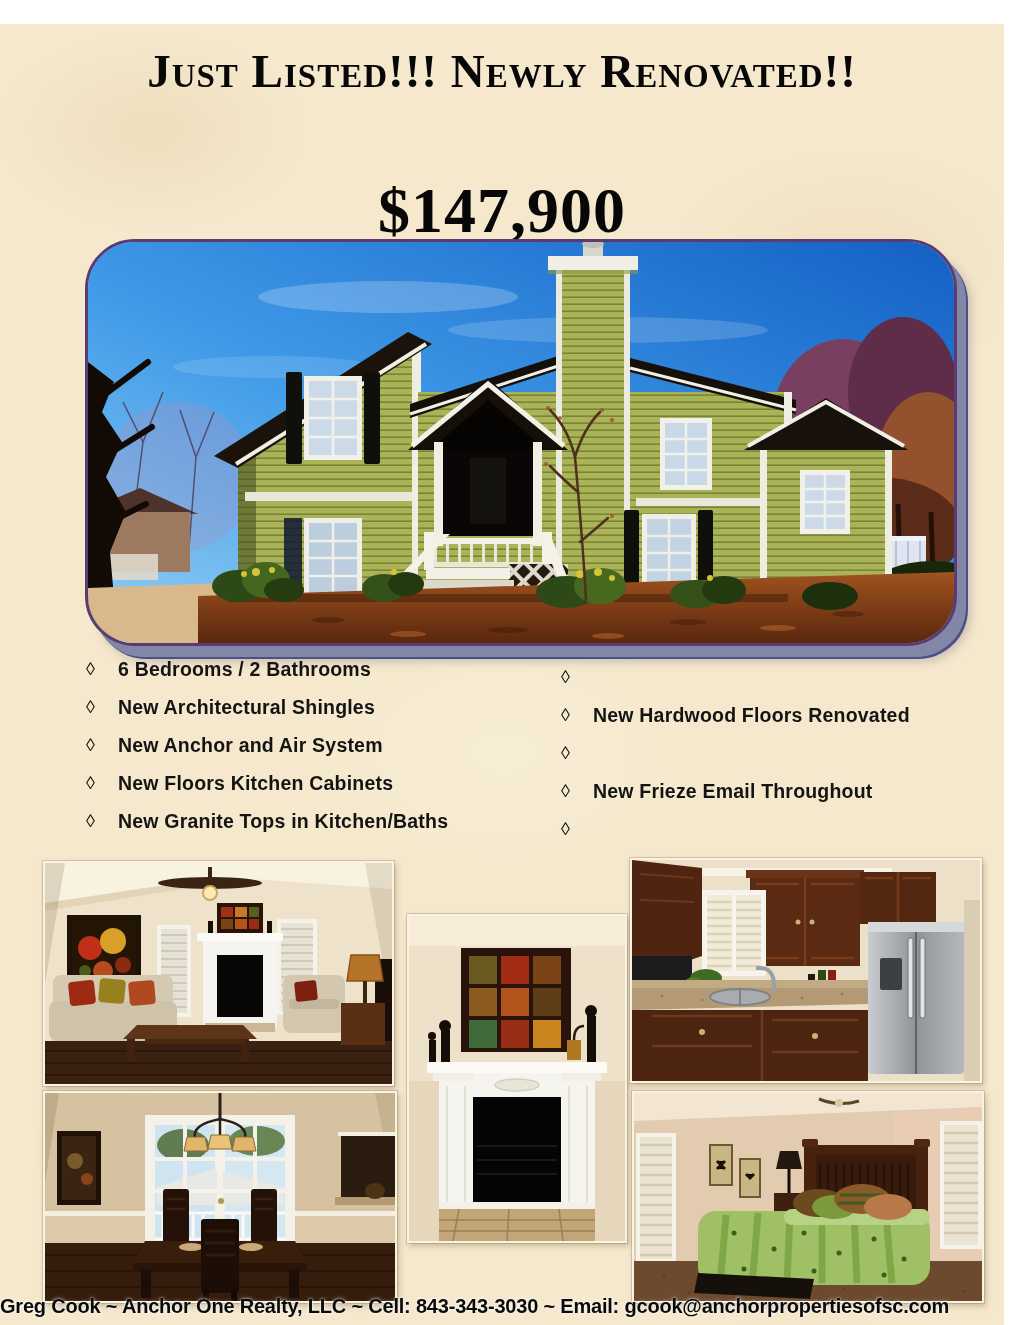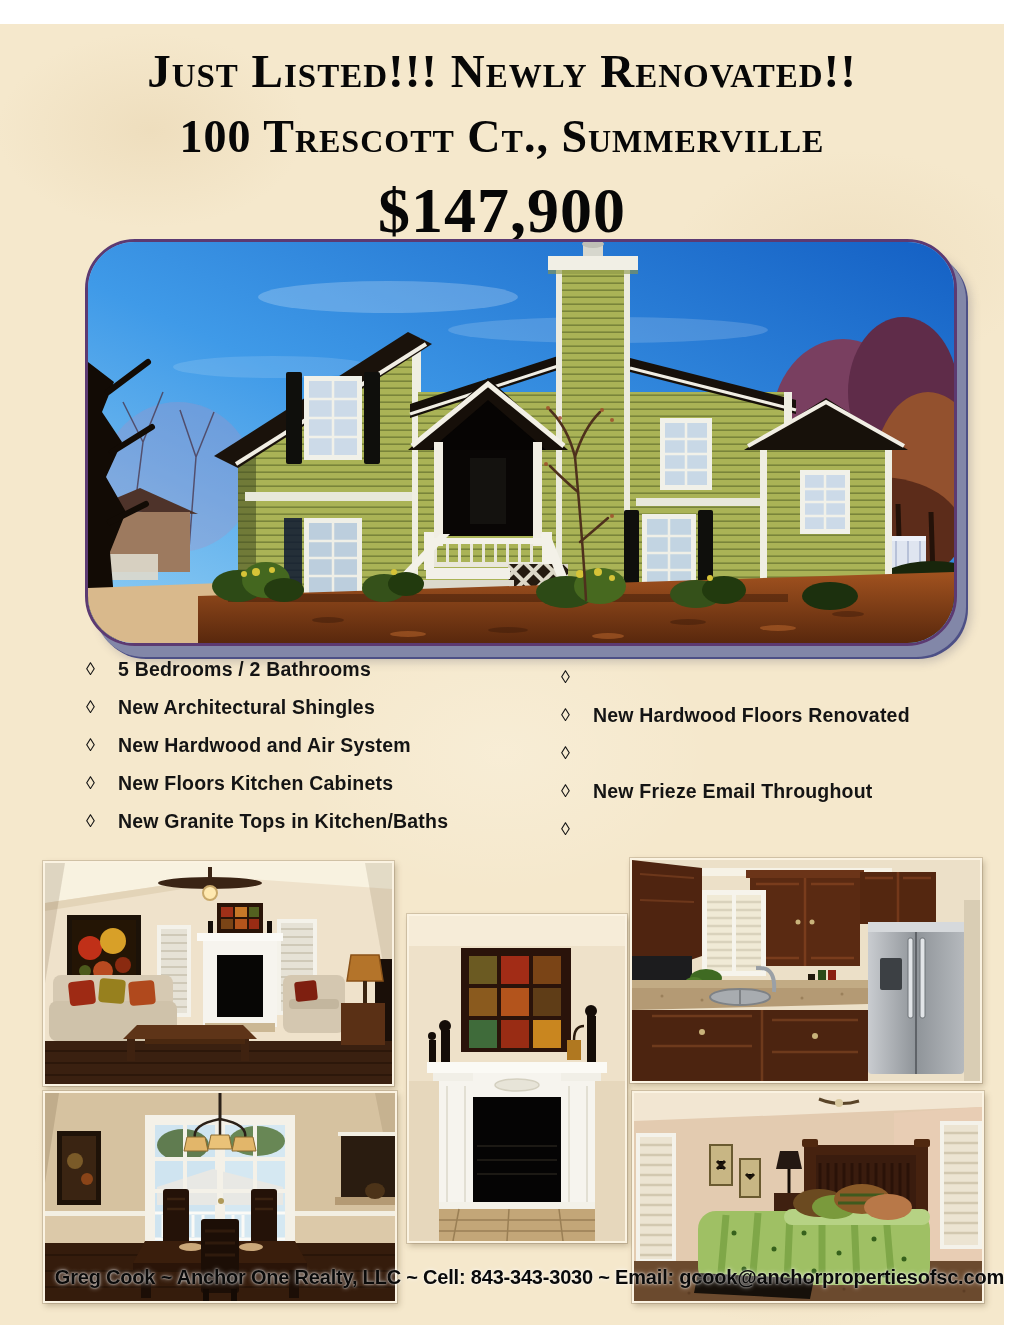--- a/index.html
+++ b/index.html
@@ -38,32 +38,31 @@
   .features .bullet{width:32px;font-size:18px;font-weight:400;color:#111;flex:0 0 32px;}
   .photo{position:absolute;margin:0;border:2px solid #fbf3e2;background:#000;overflow:hidden;
     box-shadow:0 0 0 1px rgba(120,100,70,.25), 2px 3px 6px rgba(90,70,40,.3);}
   .photo svg{display:block;width:100%;height:100%;}
   .photo-living{left:43px;top:837px;width:347px;height:221px;}
   .photo-fireplace{left:407px;top:890px;width:216px;height:325px;}
   .photo-kitchen{left:630px;top:834px;width:348px;height:221px;}
   .photo-dining{left:43px;top:1067px;width:350px;height:208px;}
   .photo-bedroom{left:632px;top:1067px;width:348px;height:208px;}
   .contact{
-    position:absolute;left:0;top:1242px;width:100%;text-align:right;
+    position:absolute;left:0;top:1271px;width:100%;text-align:left;
     font-size:20px;font-weight:700;color:#0a0a0a;letter-spacing:-.2px;
     text-shadow:0 0 2px rgba(255,255,255,.9),0 0 5px rgba(255,255,255,.6);
   }
 </style>
 </head>
 <body>
 
 <div class="page">
 
   <div class="headline">Just Listed!!! Newly Renovated!!</div>
-  <div class="address">100 Trescott Ct., Summerville</div>
   <div class="price">$147,900</div>
 
   <figure class="main-photo">
     <svg viewBox="0 0 866 401" preserveAspectRatio="none">
       <defs>
         <linearGradient id="m-sky" x1="0" y1="1" x2="1" y2="0">
           <stop offset="0" stop-color="#93d0f4"></stop>
             <stop offset="0.45" stop-color="#3f9ae8"></stop>
             <stop offset="1" stop-color="#1460c4"></stop>
         </linearGradient>
@@ -241,29 +240,29 @@
           <circle cx="524" cy="178" r="2"></circle>
           <circle cx="458" cy="222" r="2"></circle>
           <circle cx="524" cy="274" r="2"></circle>
       </g>
     </svg>
   </figure>
 
   <ul class="features features-left">
     <li>
         <span class="bullet">◊</span>
-        <span>5 Bedrooms / 2 Bathrooms</span>
+        <span>6 Bedrooms / 2 Bathrooms</span>
       </li>
     <li>
         <span class="bullet">◊</span>
         <span>New Architectural Shingles</span>
       </li>
     <li>
         <span class="bullet">◊</span>
-        <span>New Hardwood and Air System</span>
+        <span>New Anchor and Air System</span>
       </li>
     <li>
         <span class="bullet">◊</span>
         <span>New Floors Kitchen Cabinets</span>
       </li>
     <li>
         <span class="bullet">◊</span>
         <span>New Granite Tops in Kitchen/Baths</span>
       </li>
   </ul>

